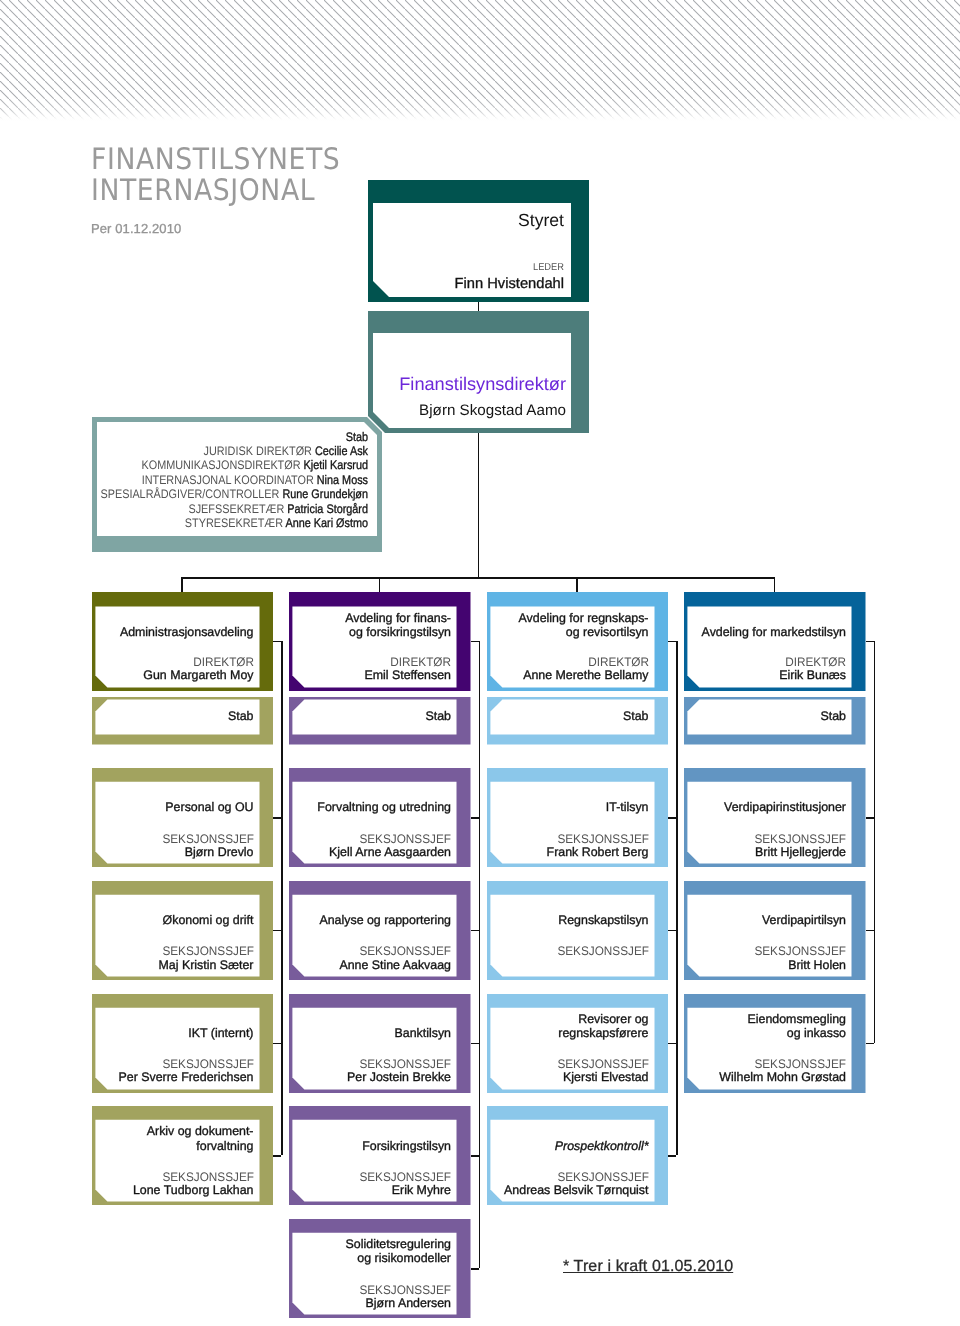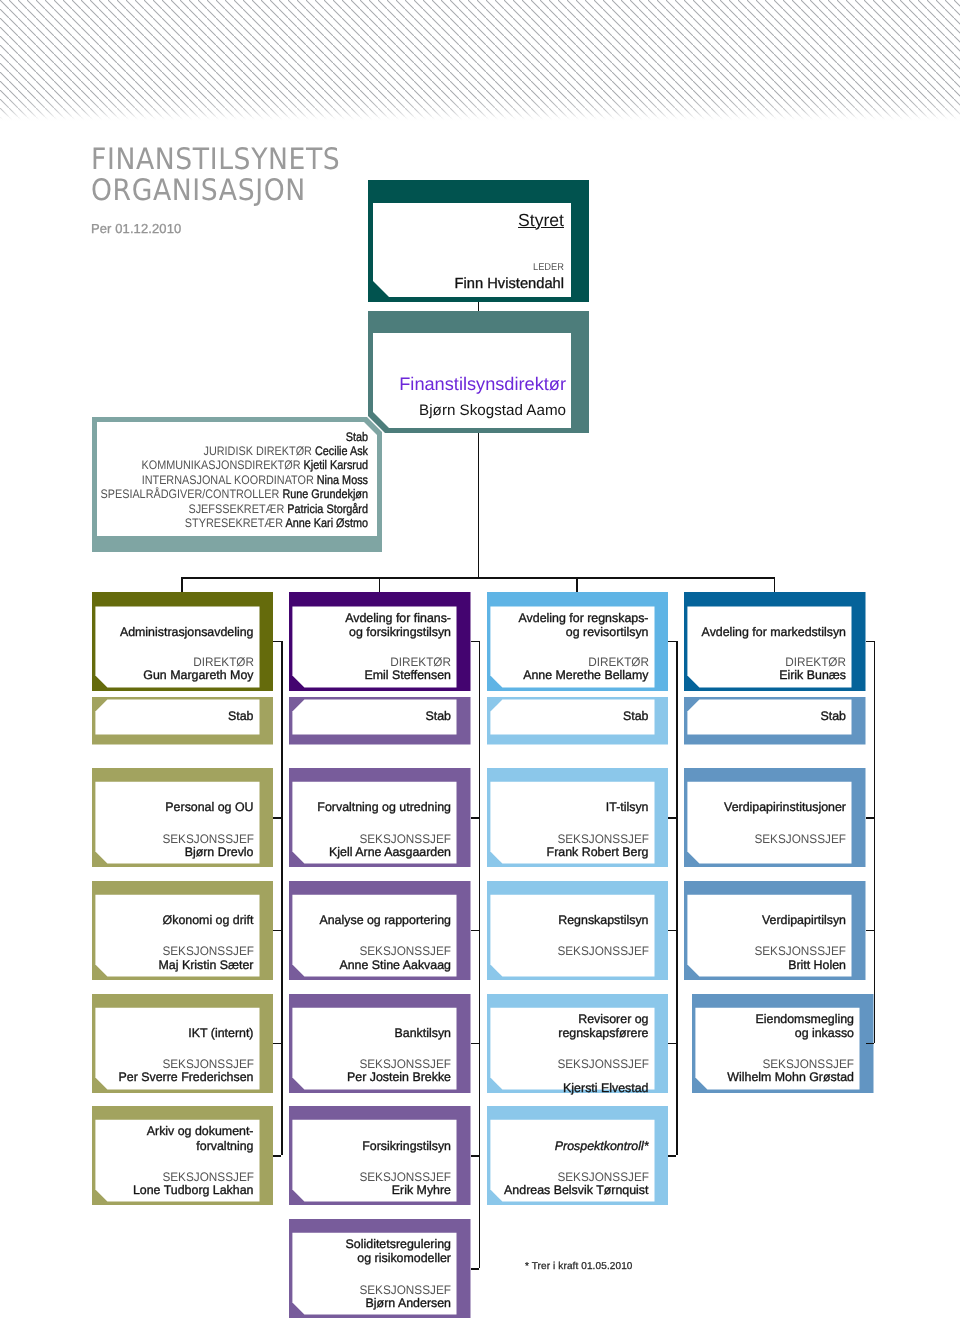--- a/index.html
+++ b/index.html
@@ -13,22 +13,22 @@
 .hatch { position:absolute; left:0; top:0; width:960px; height:120px; overflow:hidden; }
 .hatch-fade { position:absolute; left:0; top:96px; width:960px; height:26px;
   background: linear-gradient(to bottom, rgba(255,255,255,0) 0%, rgba(255,255,255,0.35) 55%, rgba(255,255,255,0.95) 88%, #fff 100%); }
 
 
 .title { position:absolute; left:91px; top:143.5px; font-size:29.6px; color:#9a9a9a;
   font-family:"DejaVu Sans", sans-serif; font-stretch:condensed;
   line-height:31.6px; font-weight:400; letter-spacing:0.62px; white-space:pre-line; }
 .subtitle { position:absolute; left:91px; top:221px; font-size:13px; color:#949494;
   font-weight:400; -webkit-text-stroke:0.3px #949494; letter-spacing:0.1px; }
-.footnote { position:absolute; left:525px; top:1261px; font-size:10px; line-height:12px;
-  color:#2b2b2b; font-weight:400; -webkit-text-stroke:0.28px #2b2b2b; letter-spacing:0.12px; }
+.footnote { position:absolute; left:563px; top:1261px; font-size:16px; line-height:12px;
+  color:#2b2b2b; font-weight:400; -webkit-text-stroke:0.28px #2b2b2b; letter-spacing:0.12px;text-decoration:underline; }
 
 
 .ln { position:absolute; background:#111; }
 
 
 .fbox { position:absolute; }
 .bodytxt { position:absolute; text-align:right; white-space:pre-line; }
 .bodytxt > div { white-space:pre; transform-origin:right center; }
 .t-title { font-weight:400; color:#141414; -webkit-text-stroke:0.33px #141414; }
 .t-role  { color:#545454; font-weight:400; }
@@ -44,30 +44,30 @@
         <pattern id="hp" width="9" height="9" patternUnits="userSpaceOnUse">
           <path d="M -1.5 -1.5 L 10.5 10.5" stroke="#a8abaf" stroke-width="1.05" fill="none"></path>
         </pattern>
       </defs>
       <rect x="0" y="0" width="960" height="120" fill="url(#hp)"></rect>
     </svg>
   </div>
   <div class="hatch-fade"></div>
 
   <div class="title">FINANSTILSYNETS
-ORGANISASJON</div>
+INTERNASJONAL</div>
   <div class="subtitle">Per 01.12.2010</div>
 
   <div id="chart">
       <div class="fbox" style="left: 368px; top: 180px; width: 221px; height: 122px;">
         <svg width="221" height="122" viewBox="0 0 221 122" style="position: absolute; left: 0px; top: 0px; display: block;">
           <path d="M 0 0 L 221 0 L 221 122 L 0 122 L 0 122 Z" fill="#01534f"></path>
           <path d="M 5 23 L 203 23 L 203 117 L 21 117 L 5 101 Z" fill="#ffffff"></path>
         </svg>
-        <div class="bodytxt" style="left: -295px; top: 28.5px; width: 491px; text-align: right; font-size: 17.6px; line-height: 23px; font-weight: 400; color: rgb(20, 20, 20);"><div style="transform: scaleX(1); text-decoration: underline;">Styret</div></div>
+        <div class="bodytxt" style="left: -295px; top: 28.5px; width: 491px; text-align: right; font-size: 17.6px; line-height: 23px; font-weight: 400; color: rgb(20, 20, 20);"><div style="transform: scaleX(1);">Styret</div></div>
         <div class="bodytxt" style="left: -295px; top: 80px; width: 491px; text-align: right; font-size: 10px; line-height: 15.5px;"><div class="t-role" style="transform: scaleX(0.93);">LEDER</div></div>
         <div class="bodytxt" style="left: -295px; top: 95.5px; width: 491px; text-align: right; font-size: 14.7px; line-height: 16px;"><div class="t-name" style="transform: scaleX(1);">Finn Hvistendahl</div></div>
       </div>
       <div class="ln" style="left: 477.5px; top: 302px; width: 1.5px; height: 10px;"></div>
       <div class="fbox" style="left: 368px; top: 311px; width: 221px; height: 122px;">
         <svg width="221" height="122" viewBox="0 0 221 122" style="position: absolute; left: 0px; top: 0px; display: block;">
           <path d="M 0 0 L 221 0 L 221 122 L 17 122 L 0 105 Z" fill="#4d7d7b"></path>
           <path d="M 5 22 L 203 22 L 203 117 L 21 117 L 5 101 Z" fill="#ffffff"></path>
         </svg>
         <div class="bodytxt" style="left: -295px; top: 62px; width: 493px; text-align: right; font-size: 18.2px; line-height: 22px; font-weight: 400; color: #6d28d9;"><div style="transform: scaleX(1);">Finanstilsynsdirektør</div></div>
@@ -231,21 +231,21 @@
         </svg>
         <div class="bodytxt" style="left: -300px; top: 32.2px; width: 462px; text-align: right; font-size: 12.4px; line-height: 14.2px;"><div class="t-title" style="transform: scaleX(1);">Regnskapstilsyn</div></div>
         <div class="bodytxt" style="left: -300px; top: 64.5px; width: 462px; text-align: right; font-size: 12.4px; line-height: 13.2px;"><div class="t-role" style="transform: scaleX(0.95);">SEKSJONSSJEF</div></div>
       </div>
       <div class="fbox" style="left: 486.5px; top: 993.6px; width: 181.5px; height: 99px;">
         <svg width="181.5" height="99" viewBox="0 0 181.5 99" style="position: absolute; left: 0px; top: 0px; display: block;">
           <path d="M 0 0 L 181.5 0 L 181.5 99 L 0 99 L 0 99 Z" fill="#8bc7ea"></path>
           <path d="M 3.4 13.8 L 167.5 13.8 L 167.5 95.6 L 15.4 95.6 L 3.4 83.6 Z" fill="#ffffff"></path>
         </svg>
         <div class="bodytxt" style="left: -300px; top: 18px; width: 462px; text-align: right; font-size: 12.4px; line-height: 14.2px;"><div class="t-title" style="transform: scaleX(1);">Revisorer og</div><div class="t-title" style="transform: scaleX(1);">regnskapsførere</div></div>
-        <div class="bodytxt" style="left: -300px; top: 64.5px; width: 462px; text-align: right; font-size: 12.4px; line-height: 13.2px;"><div class="t-role" style="transform: scaleX(0.95);">SEKSJONSSJEF</div><div class="t-name" style="transform: scaleX(1); margin-top: 11px;">Kjersti Elvestad</div></div>
+        <div class="bodytxt" style="left: -300px; top: 64.5px; width: 462px; text-align: right; font-size: 12.4px; line-height: 13.2px;"><div class="t-role" style="transform: scaleX(0.95);">SEKSJONSSJEF</div><div class="t-name" style="transform: scaleX(1);">Kjersti Elvestad</div></div>
       </div>
       <div class="fbox" style="left: 486.5px; top: 1106.4px; width: 181.5px; height: 99px;">
         <svg width="181.5" height="99" viewBox="0 0 181.5 99" style="position: absolute; left: 0px; top: 0px; display: block;">
           <path d="M 0 0 L 181.5 0 L 181.5 99 L 0 99 L 0 99 Z" fill="#8bc7ea"></path>
           <path d="M 3.4 13.8 L 167.5 13.8 L 167.5 95.6 L 15.4 95.6 L 3.4 83.6 Z" fill="#ffffff"></path>
         </svg>
         <div class="bodytxt" style="left: -300px; top: 32.2px; width: 462px; text-align: right; font-size: 12.4px; line-height: 14.2px;"><div class="t-title" style="transform: scaleX(1); font-style: italic;">Prospektkontroll*</div></div>
         <div class="bodytxt" style="left: -300px; top: 64.5px; width: 462px; text-align: right; font-size: 12.4px; line-height: 13.2px;"><div class="t-role" style="transform: scaleX(0.95);">SEKSJONSSJEF</div><div class="t-name" style="transform: scaleX(1);">Andreas Belsvik Tørnquist</div></div>
       </div>
       <div class="ln" style="left: 676px; top: 640.5px; width: 1.6px; height: 514.9px;"></div>
@@ -268,31 +268,31 @@
           <path d="M 3.4 14.6 L 15.4 2.6 L 167.5 2.6 L 167.5 37.5 L 3.4 37.5 Z" fill="#ffffff"></path>
         </svg>
         <div class="bodytxt" style="left: -300px; top: 13px; width: 462px; text-align: right; font-size: 12.4px; line-height: 13.2px;"><div class="t-name" style="transform: scaleX(1);">Stab</div></div>
       </div>
       <div class="fbox" style="left: 684px; top: 768px; width: 181.5px; height: 99px;">
         <svg width="181.5" height="99" viewBox="0 0 181.5 99" style="position: absolute; left: 0px; top: 0px; display: block;">
           <path d="M 0 0 L 181.5 0 L 181.5 99 L 0 99 L 0 99 Z" fill="#6295c2"></path>
           <path d="M 3.4 13.8 L 167.5 13.8 L 167.5 95.6 L 15.4 95.6 L 3.4 83.6 Z" fill="#ffffff"></path>
         </svg>
         <div class="bodytxt" style="left: -300px; top: 32.2px; width: 462px; text-align: right; font-size: 12.4px; line-height: 14.2px;"><div class="t-title" style="transform: scaleX(1);">Verdipapirinstitusjoner</div></div>
-        <div class="bodytxt" style="left: -300px; top: 64.5px; width: 462px; text-align: right; font-size: 12.4px; line-height: 13.2px;"><div class="t-role" style="transform: scaleX(0.95);">SEKSJONSSJEF</div></div>
+        <div class="bodytxt" style="left: -300px; top: 64.5px; width: 462px; text-align: right; font-size: 12.4px; line-height: 13.2px;"><div class="t-role" style="transform: scaleX(0.95);">SEKSJONSSJEF</div><div class="t-name" style="transform: scaleX(1);">Britt Hjellegjerde</div></div>
       </div>
       <div class="fbox" style="left: 684px; top: 880.8px; width: 181.5px; height: 99px;">
         <svg width="181.5" height="99" viewBox="0 0 181.5 99" style="position: absolute; left: 0px; top: 0px; display: block;">
           <path d="M 0 0 L 181.5 0 L 181.5 99 L 0 99 L 0 99 Z" fill="#6295c2"></path>
           <path d="M 3.4 13.8 L 167.5 13.8 L 167.5 95.6 L 15.4 95.6 L 3.4 83.6 Z" fill="#ffffff"></path>
         </svg>
         <div class="bodytxt" style="left: -300px; top: 32.2px; width: 462px; text-align: right; font-size: 12.4px; line-height: 14.2px;"><div class="t-title" style="transform: scaleX(1);">Verdipapirtilsyn</div></div>
         <div class="bodytxt" style="left: -300px; top: 64.5px; width: 462px; text-align: right; font-size: 12.4px; line-height: 13.2px;"><div class="t-role" style="transform: scaleX(0.95);">SEKSJONSSJEF</div><div class="t-name" style="transform: scaleX(1);">Britt Holen</div></div>
       </div>
-      <div class="fbox" style="left: 684px; top: 993.6px; width: 181.5px; height: 99px; margin-left: 8px;">
+      <div class="fbox" style="left: 684px; top: 993.6px; width: 181.5px; height: 99px;">
         <svg width="181.5" height="99" viewBox="0 0 181.5 99" style="position: absolute; left: 0px; top: 0px; display: block;">
           <path d="M 0 0 L 181.5 0 L 181.5 99 L 0 99 L 0 99 Z" fill="#6295c2"></path>
           <path d="M 3.4 13.8 L 167.5 13.8 L 167.5 95.6 L 15.4 95.6 L 3.4 83.6 Z" fill="#ffffff"></path>
         </svg>
         <div class="bodytxt" style="left: -300px; top: 18px; width: 462px; text-align: right; font-size: 12.4px; line-height: 14.2px;"><div class="t-title" style="transform: scaleX(1);">Eiendomsmegling</div><div class="t-title" style="transform: scaleX(1);">og inkasso</div></div>
         <div class="bodytxt" style="left: -300px; top: 64.5px; width: 462px; text-align: right; font-size: 12.4px; line-height: 13.2px;"><div class="t-role" style="transform: scaleX(0.95);">SEKSJONSSJEF</div><div class="t-name" style="transform: scaleX(1);">Wilhelm Mohn Grøstad</div></div>
       </div>
       <div class="ln" style="left: 873.5px; top: 640.5px; width: 1.6px; height: 402.1px;"></div>
       <div class="ln" style="left: 865.5px; top: 640.5px; width: 8px; height: 1.6px;"></div>
       <div class="ln" style="left: 865.5px; top: 817px; width: 8px; height: 1.6px;"></div>

